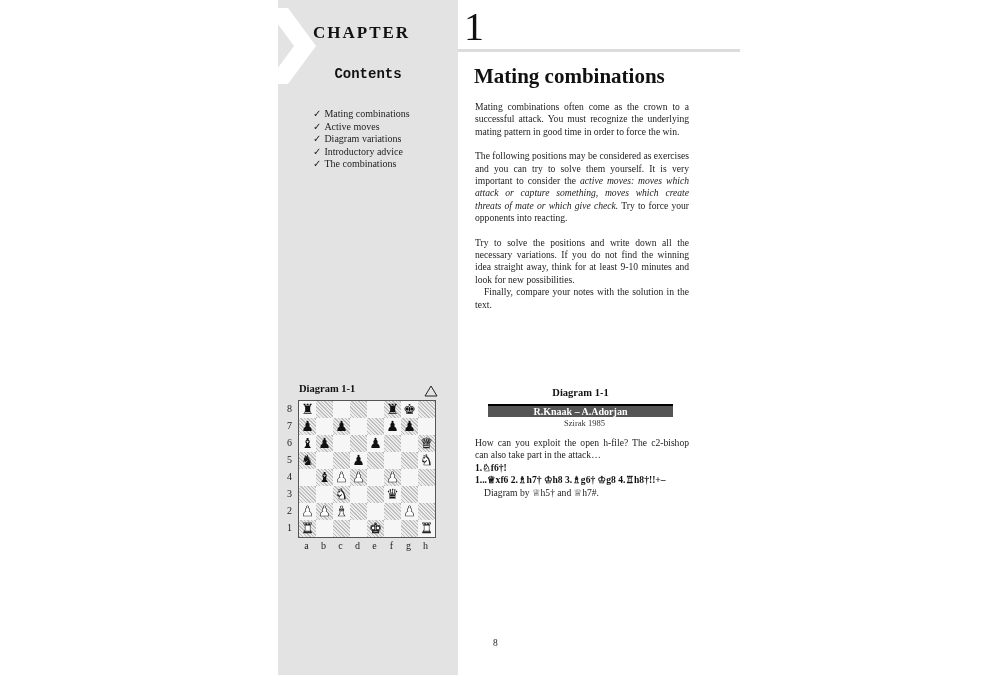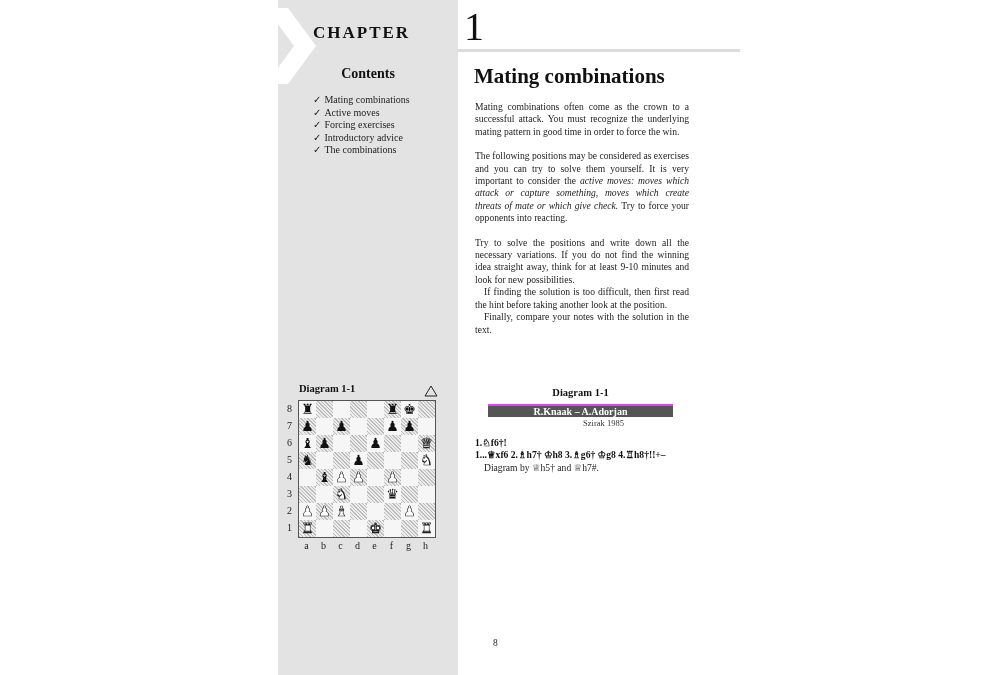--- a/index.html
+++ b/index.html
@@ -7,22 +7,22 @@
          font-family:"DejaVu Serif", "Liberation Serif", serif; color:#222; }
   .sidebar { position:absolute; left:278px; top:0; width:180px; height:675px; background:#e3e3e3; }
   .arrow { position:absolute; left:266px; top:8px; width:0; height:0; }
   .arrow svg { position:absolute; left:0; top:0; }
   .chapter-word { position:absolute; left:313px; top:23px; font-family:"Liberation Serif", serif;
                   font-size:17px; letter-spacing:2px; font-variant:small-caps; font-weight:bold; color:#111; }
   .chapter-num { position:absolute; left:464px; top:5px; font-family:"Liberation Serif", serif;
                  font-size:40px; line-height:44px; color:#111; }
   .rule { position:absolute; left:458px; top:49px; width:282px; height:3px; background:#dcdcdc; }
   .contents-title { position:absolute; left:278px; width:180px; top:66px; text-align:center;
-                    font-family:Liberation Serif, serif; font-weight:bold; font-size:14px; color:#111; }
-  .contents-list { position:absolute; left:313px; top:94px; list-style:none; margin:0; padding:0;
+                    font-family:Liberation Mono, monospace; font-weight:bold; font-size:14px; color:#111; }
+  .contents-list { position:absolute; left:313px; top:108px; list-style:none; margin:0; padding:0;
                    font-family:"Liberation Serif", serif; font-size:10px; line-height:12.5px; color:#222; }
   .contents-list li .check { margin-right:3px; }
   .main-title { position:absolute; left:474px; top:64px; font-family:"Liberation Serif", serif;
                 font-weight:bold; font-size:21px; color:#111; }
   .body { position:absolute; left:475px; width:214px; font-family:"Liberation Serif", serif;
           font-size:9.6px; line-height:12.4px; text-align:justify; color:#222; }
   .body p { margin:0; }
   .indent { text-indent:9px; }
   .gap { height:12px; }
   .diag-left-title { position:absolute; left:299px; top:383px; font-family:"Liberation Serif", serif;
@@ -36,23 +36,23 @@
   .sq.dark { background:repeating-linear-gradient(45deg,#bdbdbd 0 1px,#ececec 1px 2.5px); }
   .piece-w { color:#fff; -webkit-text-stroke:0.6px #222; }
   .piece-b { color:#111; }
   .ranks { position:absolute; left:287px; top:400px; font-family:"Liberation Serif", serif; font-size:10px; }
   .ranks div { height:17px; line-height:17px; }
   .files { position:absolute; left:298px; top:540px; display:flex; font-family:"Liberation Serif", serif; font-size:10px; }
   .files div { width:17px; text-align:center; }
   .diag-right-title { position:absolute; left:488px; width:185px; top:387px; text-align:center;
                       font-family:"Liberation Serif", serif; font-weight:bold; font-size:10.5px; color:#111; }
   .players-bar { position:absolute; left:488px; top:404px; width:185px; height:11px; background:#555;
-                 border-top:2px solid #d946ef; color:#fff; text-align:center; font-family:"Liberation Serif", serif;
+                 border-top:2px solid #000000; color:#fff; text-align:center; font-family:"Liberation Serif", serif;
                  font-weight:bold; font-size:10px; line-height:11px; }
-  .event { position:absolute; left:511px; width:185px; top:418px; text-align:center;
+  .event { position:absolute; left:492px; width:185px; top:418px; text-align:center;
            font-family:"Liberation Serif", serif; font-size:8.5px; color:#333; }
   .page-num { position:absolute; left:493px; top:638px; font-family:"Liberation Serif", serif; font-size:9.5px; color:#222; }
   b { color:#111; }
 </style>
 </head>
 <body>
 
 <div class="sidebar"></div>
 
 <div class="arrow">
@@ -62,21 +62,21 @@
 </div>
 
 <div class="chapter-word">CHAPTER</div>
 <div class="chapter-num">1</div>
 <div class="rule"></div>
 
 <div class="contents-title">Contents</div>
 <ul class="contents-list">
   <li><span class="check">✓</span><span>Mating combinations</span></li>
   <li><span class="check">✓</span><span>Active moves</span></li>
-  <li><span class="check">✓</span><span>Forcing exercises</span></li>
+  <li><span class="check">✓</span><span>Diagram variations</span></li>
   <li><span class="check">✓</span><span>Introductory advice</span></li>
   <li><span class="check">✓</span><span>The combinations</span></li>
 </ul>
 
 <div class="diag-left-title">Diagram 1-1</div>
 <div class="triangle">
   <svg width="14" height="12" viewBox="0 0 14 12">
       <path d="M7 1 L13 11 L1 11 Z" fill="none" stroke="#222" stroke-width="1"></path>
     </svg>
 </div>
@@ -223,27 +223,27 @@
   </div>
 
 <div class="main-title">Mating combinations</div>
 
 <div class="body" style="top:101px;">
   <p>Mating combinations often come as the crown to a successful attack. You must recognize the underlying mating pattern in good time in order to force the win.</p>
   <div class="gap"></div>
   <p><span>The following positions may be considered as exercises and you can try to solve them yourself. It is very important to consider the </span><i>active moves: moves which attack or capture something, moves which create threats of mate or which give check.</i><span> Try to force your opponents into reacting.</span></p>
   <div class="gap"></div>
   <p>Try to solve the positions and write down all the necessary variations. If you do not find the winning idea straight away, think for at least 9-10 minutes and look for new possibilities.</p>
-  <p class="indent">If finding the solution is too difficult, then first read the hint before taking another look at the position.</p>
   <p class="indent">Finally, compare your notes with the solution in the text.</p>
 </div>
 
 <div class="diag-right-title">Diagram 1-1</div>
 <div class="players-bar">R.Knaak – A.Adorjan</div>
 <div class="event">Szirak 1985</div>
 
 <div class="body" style="top:437px;">
+  <p>How can you exploit the open h-file? The c2-bishop can also take part in the attack…</p>
   <p><b>1.♘f6†!</b></p>
   <p><b>1...♕xf6 2.♗h7† ♔h8 3.♗g6† ♔g8 4.♖h8†!!+–</b></p>
   <p class="indent">Diagram by ♕h5† and ♕h7#.</p>
 </div>
 
 <div class="page-num">8</div>
 
 </body></html>

